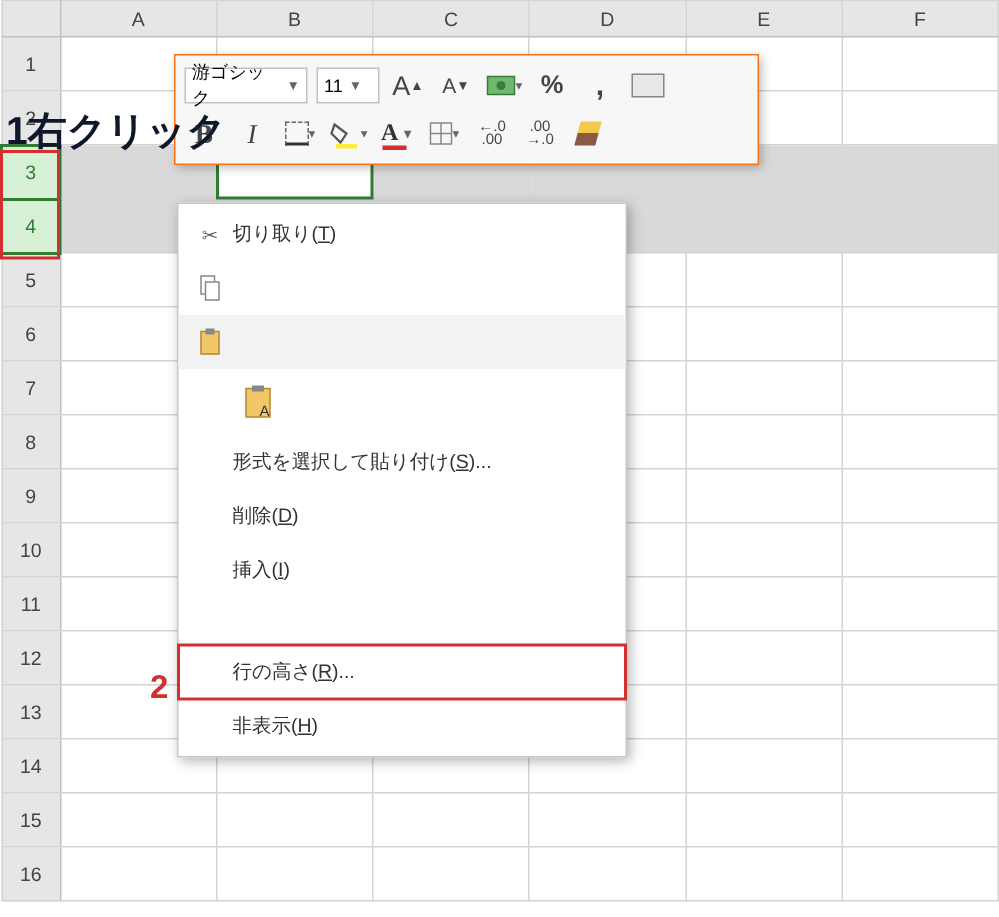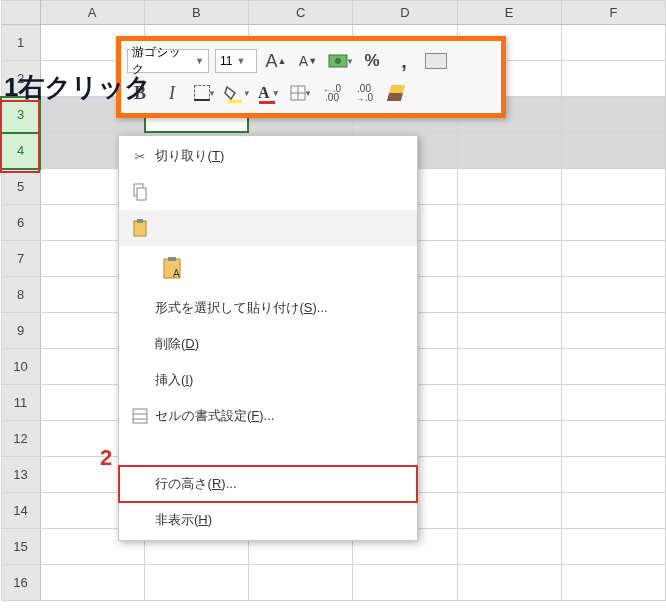--- a/index.html
+++ b/index.html
@@ -67,21 +67,21 @@
     outline: 2px solid #2f7d32;
     outline-offset: -2px;
   }
 
   
   .minitb {
     position: absolute;
     left: 116px; top: 36px;
     width: 390px;
     background: #f7f7f7;
-    border: 5px solid #f97316;
+    border: 1px solid #f97316;
     box-shadow: 2px 2px 6px rgba(0,0,0,0.25);
     padding: 4px 6px;
   }
   .tbrow { display: flex; align-items: center; gap: 6px; height: 32px; }
   .combo {
     display: flex; align-items: center;
     border: 1px solid #bfbfbf; background: #fff;
     height: 24px; padding: 0 4px;
   }
   .combo .chev { font-size: 9px; color: #666; margin-left: 4px; }
@@ -451,30 +451,20 @@
     <div class="ctxlabel"><span id="lbl-ps">形式を選択して貼り付け(<u>S</u>)...</span></div>
   </div>
   <div class="ctxitem">
     <div class="ctxicon"></div>
     <div class="ctxlabel"><span id="lbl-del">削除(<u>D</u>)</span></div>
   </div>
   <div class="ctxitem">
     <div class="ctxicon"></div>
     <div class="ctxlabel"><span id="lbl-ins">挿入(<u>I</u>)</span></div>
   </div>
-  <div class="ctxitem">
-    <div class="ctxicon">
-      <svg width="16" height="16">
-          <rect x="1" y="1" width="14" height="14" fill="none" stroke="#888"></rect>
-          <line x1="1" y1="6" x2="15" y2="6" stroke="#888"></line>
-          <line x1="1" y1="11" x2="15" y2="11" stroke="#888"></line>
-        </svg>
-    </div>
-    <div class="ctxlabel"><span id="lbl-fc">セルの書式設定(<u>F</u>)...</span></div>
-  </div>
   <div class="ctxitem highlight">
     <div class="ctxicon"></div>
     <div class="ctxlabel"><span id="lbl-rh">行の高さ(<u>R</u>)...</span></div>
   </div>
   <div class="ctxitem">
     <div class="ctxicon"></div>
     <div class="ctxlabel"><span id="lbl-hide">非表示(<u>H</u>)</span></div>
   </div>
 </div>
 

